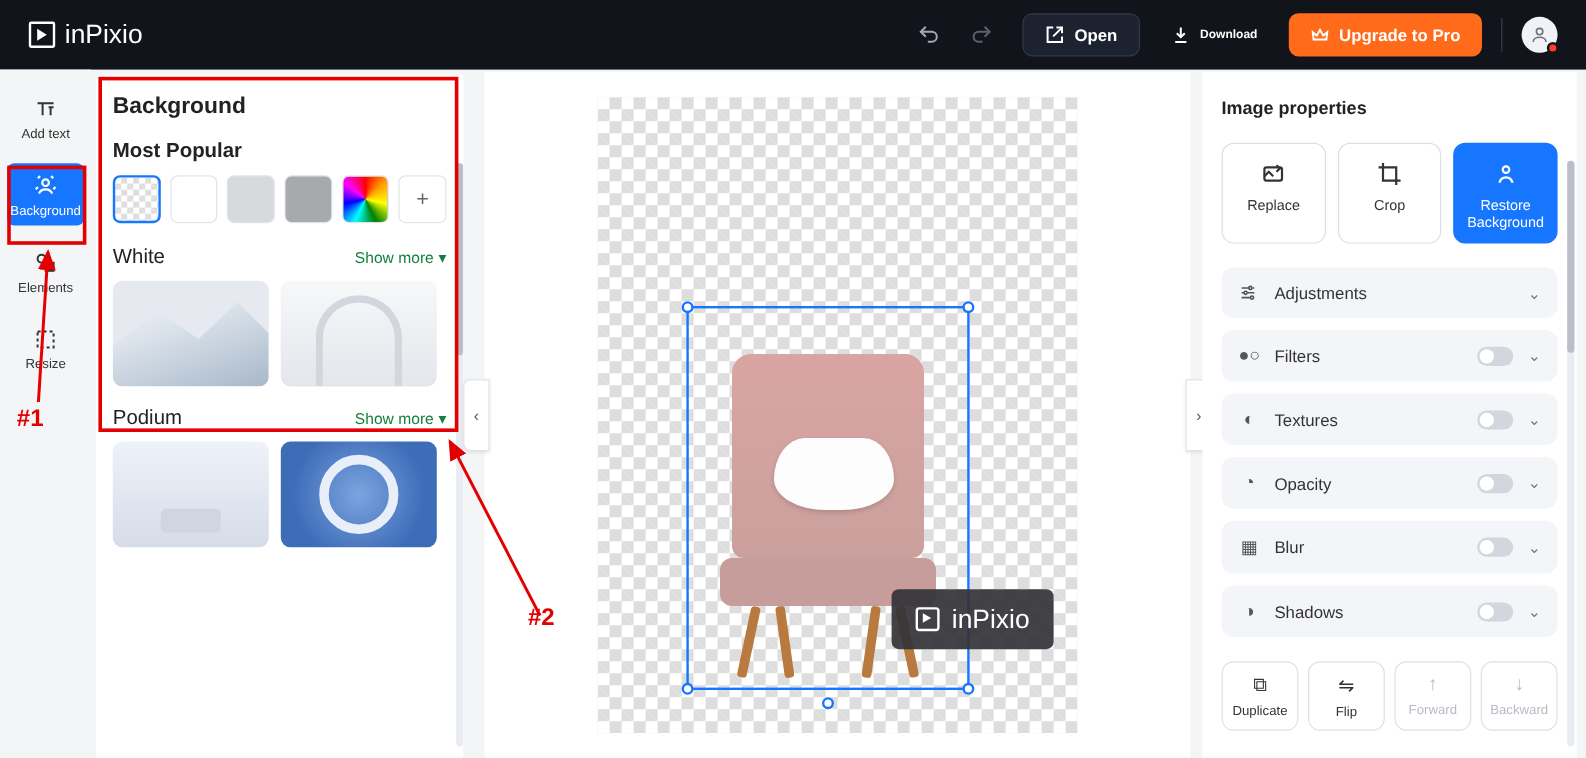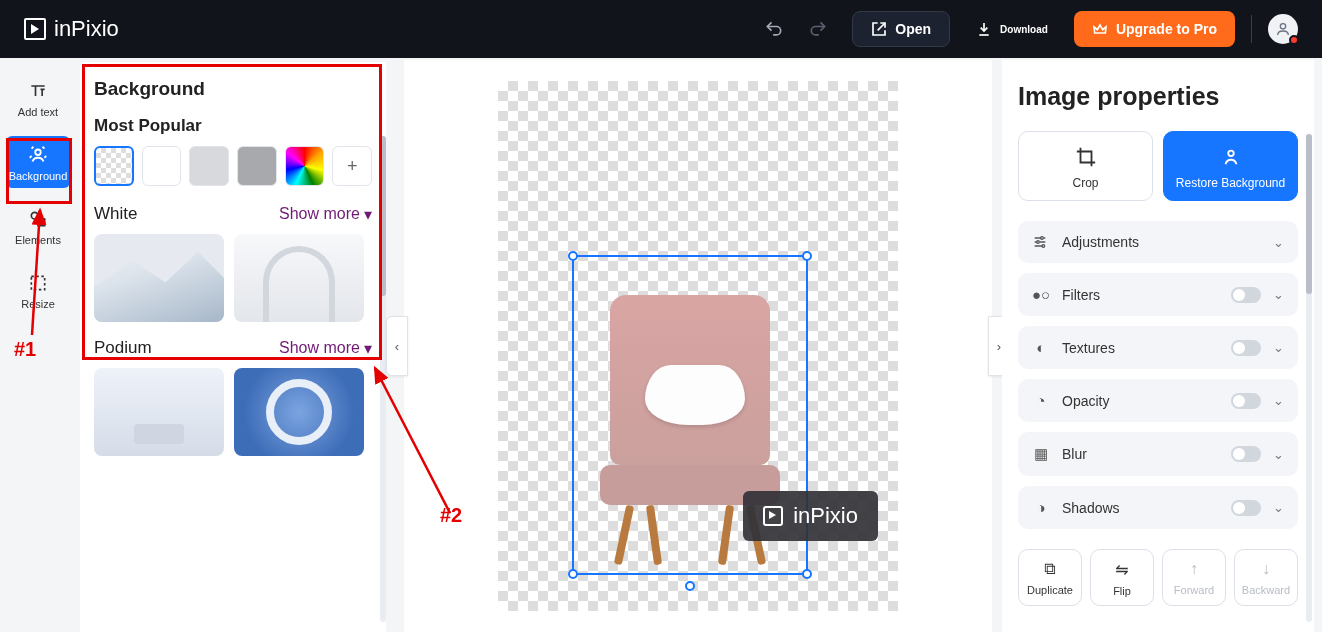--- a/index.html
+++ b/index.html
@@ -37,21 +37,21 @@
 .cat-label { font-size: 17px; font-weight: 700; margin-bottom: 10px; color: #222; }
 .swatch-row { display:flex; gap:8px; margin-bottom: 18px; }
 .swatch { width: 40px; height: 40px; border-radius: 6px; cursor: pointer; border: 1px solid #e1e5eb; }
 .swatch.transparent { background-image: linear-gradient(45deg,#ddd 25%,transparent 25%),linear-gradient(-45deg,#ddd 25%,transparent 25%),linear-gradient(45deg,transparent 75%,#ddd 75%),linear-gradient(-45deg,transparent 75%,#ddd 75%); background-size: 10px 10px; background-position: 0 0,0 5px,5px -5px,-5px 0; border: 2px solid #1776ff; }
 .swatch.white { background:#fff; }
 .swatch.light { background:#d7d9dc; }
 .swatch.gray { background:#a7a9ad; }
 .swatch.rainbow { background: conic-gradient(red,orange,yellow,green,cyan,blue,magenta,red); }
 .swatch.plus { display:flex; align-items:center; justify-content:center; font-size:18px; color:#666; background:#fff; }
 .cat-header { display:flex; justify-content:space-between; align-items:center; margin-bottom:10px; }
-.show-more { font-size: 16px; color: #701a75; cursor: pointer; display:flex; align-items:center; gap:4px;text-align:center; }
+.show-more { font-size: 13px; color: #15803d; cursor: pointer; display:flex; align-items:center; gap:4px;text-align:center; }
 .thumb-row { display:flex; gap:10px; margin-bottom:16px; }
 .thumb { width: 130px; height: 88px; border-radius: 8px; background: #e6eaf0; position: relative; overflow: hidden; cursor: pointer; }
 .thumb.snow::before { content:''; position:absolute; inset:0; background: linear-gradient(160deg,#f4f6f9 0%,#dde4ec 40%,#c2cedb 70%,#a7b7c9 100%); clip-path: polygon(0 60%, 30% 30%, 55% 55%, 80% 20%, 100% 50%, 100% 100%, 0 100%); }
 .thumb.arches { background: linear-gradient(180deg,#f7f8fa,#e3e6eb); display:flex; align-items:flex-end; justify-content:center; }
 .thumb.arches::before { content:''; width:60px; height:70px; border: 6px solid #d2d6dd; border-bottom:none; border-radius: 40px 40px 0 0; }
 .thumb.podium1 { background: linear-gradient(180deg,#eef2f9,#d5dce8); }
 .thumb.podium1::before { content:''; position:absolute; left:50%; bottom:12px; transform:translateX(-50%); width:50px; height:20px; background:#cfd6e2; border-radius:4px; }
 .thumb.podium2 { background: radial-gradient(circle at center, #7ba4e0 0%, #3e6db8 70%); display:flex; align-items:center; justify-content:center;}
 .thumb.podium2::before { content:''; width:50px; height:50px; border:8px solid #e8eff9; border-radius:50%; }
 .annot-panel { position: absolute; left: 82px; top: 64px; width: 300px; height: 296px; border: 3px solid #e40000; pointer-events: none; z-index: 50;}
@@ -71,21 +71,21 @@
 .chair-seat { position:absolute; bottom:60px; left:10px; width:180px; height:40px; background: #c79d9b; border-radius: 10px; }
 .leg { position:absolute; bottom:0; width:8px; height:60px; background:#b87a3e; border-radius: 3px;}
 .leg.l1{left:30px; transform:rotate(12deg);} .leg.l2{left:60px; transform:rotate(-8deg);} .leg.l3{right:60px; transform:rotate(8deg);} .leg.l4{right:30px; transform:rotate(-12deg);}
 .pillow { position:absolute; top:70px; left:55px; width:100px; height:60px; background:#fdfdfd; border-radius: 30px 30px 50% 50% / 40px 40px 30px 30px; box-shadow: 0 2px 4px rgba(0,0,0,0.15);}
 .watermark { position: absolute; right: 20px; top: 410px; background: rgba(50,50,55,0.92); color: #fff; font-size: 22px; font-weight: 500; padding: 12px 20px; border-radius: 6px; display:flex; align-items:center; gap:10px;}
 .watermark .wm-icon{ width: 20px; height: 20px; border: 2px solid #fff; border-radius: 3px; position: relative;}
 .watermark .wm-icon::after{content:'';position:absolute;left:4px;top:3px;border-left:7px solid #fff;border-top:4px solid transparent;border-bottom:4px solid transparent;}
 
 
 .right-panel { position: absolute; right: 8px; top: 60px; width: 312px; bottom: 0; background: #fff; padding: 22px 16px 0; }
-.rp-title { font-size: 25px; font-weight: 700; margin-bottom: 20px; color: #222; }
+.rp-title { font-size: 15px; font-weight: 700; margin-bottom: 20px; color: #222; }
 .action-row { display:flex; gap:10px; margin-bottom: 20px; }
 .action-card { flex:1; border:1px solid #dbe0e8; border-radius:10px; padding: 14px 4px 10px; text-align:center; font-size:12px; color:#333; cursor:pointer; display:flex; flex-direction:column; align-items:center; gap:8px;}
 .action-card.active { background:#1776ff; border-color:#1776ff; color:#fff;}
 .action-icon { font-size:20px; }
 .prop-row { background:#f3f5f8; border-radius:10px; padding: 13px 14px; display:flex; align-items:center; gap:12px; margin-bottom:10px; cursor:pointer; font-size:14px; color:#333; }
 .prop-row .prop-icon{ width:18px; text-align:center; color:#555; font-size:15px; }
 .prop-row .spacer { flex:1; }
 .toggle { width:30px; height:16px; background:#d2d6dd; border-radius:10px; position:relative; }
 .toggle::after{ content:''; position:absolute; left:2px; top:2px; width:12px; height:12px; background:#fff; border-radius:50%; }
 .chev { color:#777; font-size:13px; }
@@ -256,20 +256,30 @@
     <div class="watermark">
       <span class="wm-icon"></span>
       <span>inPixio</span>
     </div>
   </div>
 </div>
 
 <div class="right-panel">
   <div class="rp-title">Image properties</div>
   <div class="action-row">
+    <div class="action-card">
+      <span class="action-icon">
+        <svg width="22" height="22" viewBox="0 0 24 24" fill="none" stroke="#333" stroke-width="2">
+            <rect x="4" y="6" width="16" height="12" rx="2"></rect>
+            <path d="M4 14l4-4 4 4"></path>
+            <path d="M15 4l3 3-3 3"></path>
+          </svg>
+      </span>
+      <span>Replace</span>
+    </div>
     <div class="action-card">
       <span class="action-icon">
         <svg width="22" height="22" viewBox="0 0 24 24" fill="none" stroke="#333" stroke-width="2">
             <path d="M6 2v16h16"></path>
             <path d="M18 22V6H2"></path>
           </svg>
       </span>
       <span>Crop</span>
     </div>
     <div class="action-card active">

